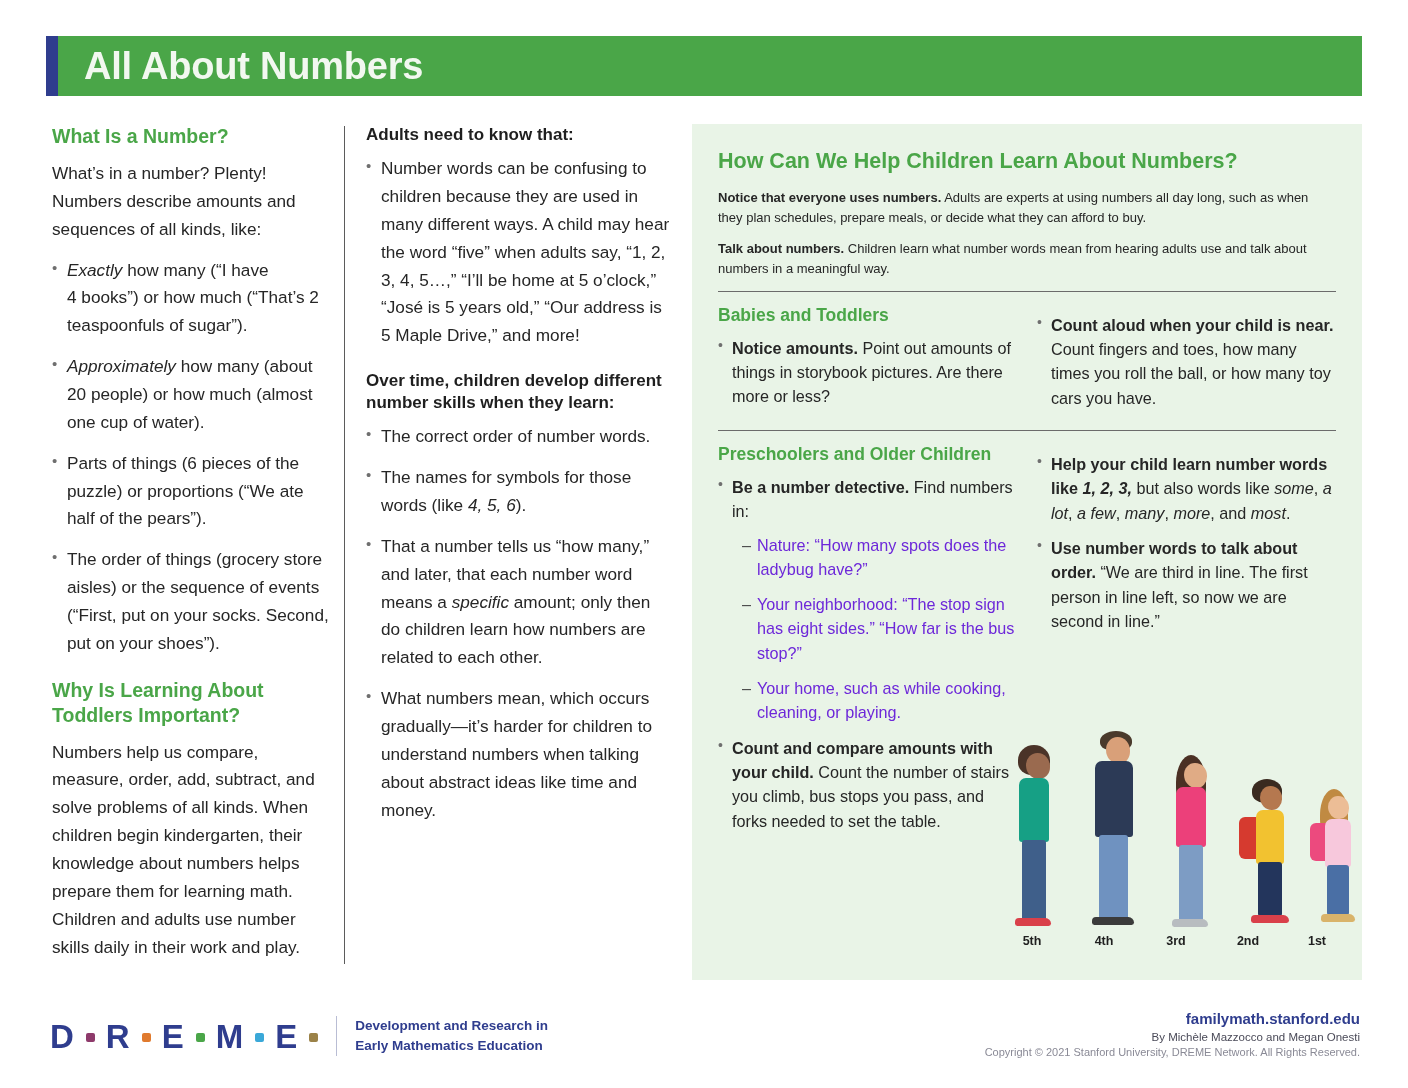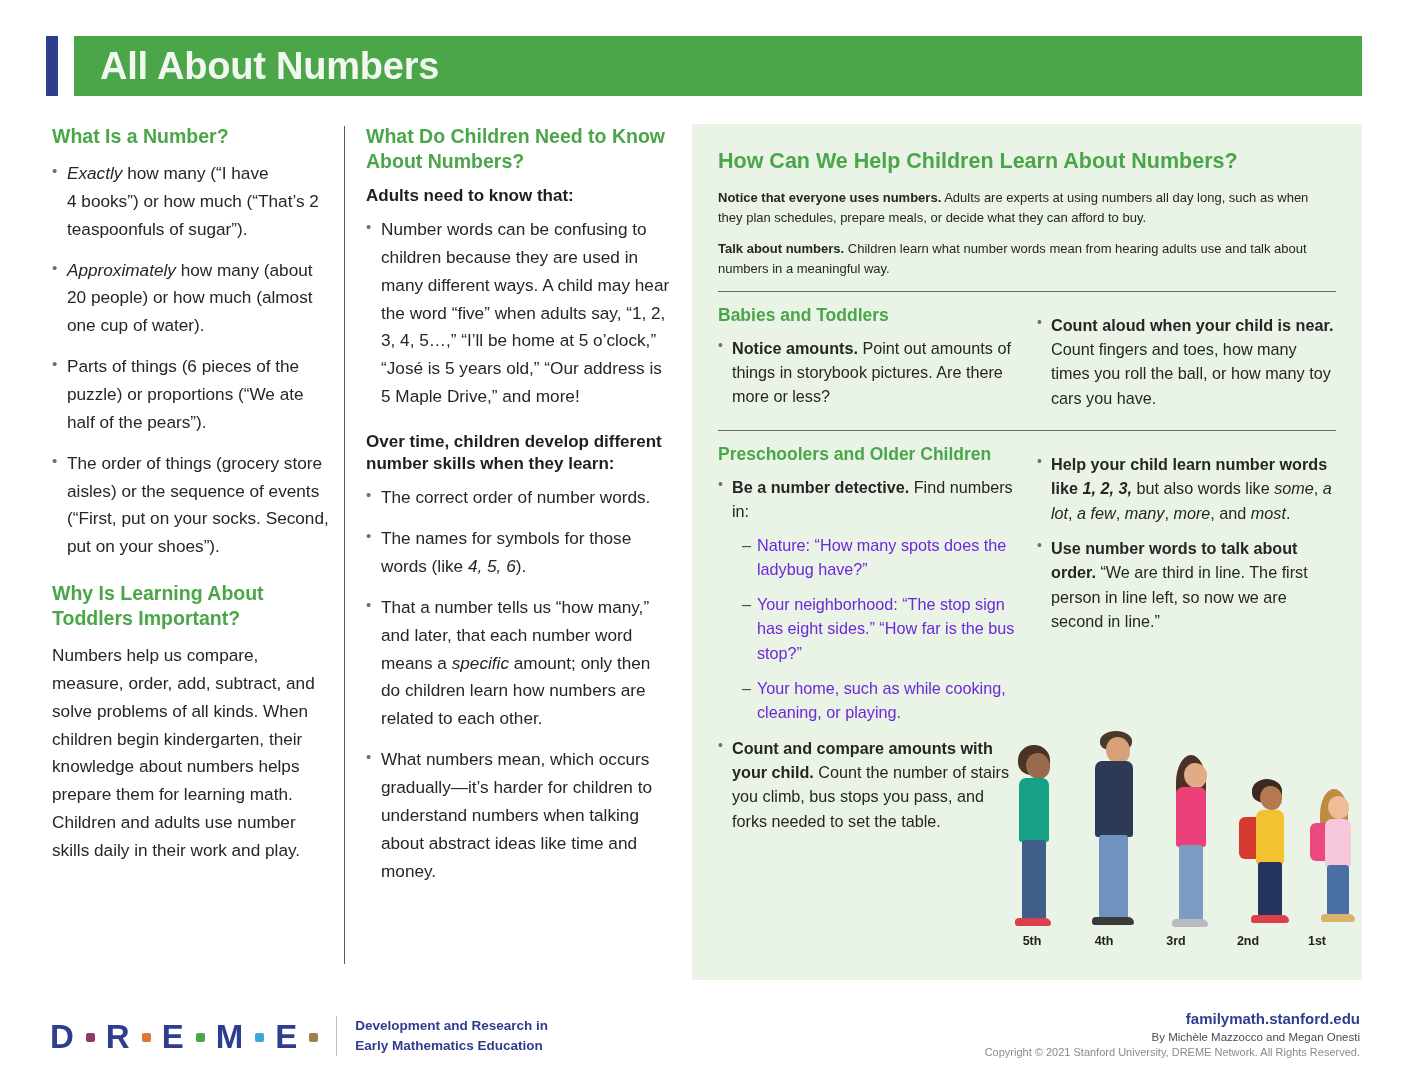--- a/index.html
+++ b/index.html
@@ -9,21 +9,21 @@
     font-family: "Liberation Sans", sans-serif;
     color: #262626;
     overflow: hidden;
   }
   .page { position: relative; width: 1408px; height: 1088px; }
 
   
   .header {
     position: absolute; left: 46px; top: 36px;
     width: 1316px; height: 60px;
-    display: flex; align-items: stretch; gap: 16px;
+    display: flex; align-items: stretch;
   }
   .header-accent { width: 12px; background: #2f3d8e; flex: 0 0 12px; }
   .header-band {
     flex: 1 1 auto; background: #4aa648;
     display: flex; align-items: center;
   }
   .header-title {
     color: #f2f8f0;
     font-size: 38px; font-weight: bold;
     letter-spacing: -0.2px;
@@ -177,32 +177,32 @@
     <div class="header-accent"></div>
     <div class="header-band">
       <div class="header-title">All About Numbers</div>
     </div>
   </div>
 
   <div class="divider"></div>
 
   <div class="col1">
     <h2 class="green">What Is a Number?</h2>
+    <p class="body">What’s in a number? Plenty! Numbers describe amounts and sequences of all kinds, like:</p>
     <ul class="bul">
       <li><em>Exactly</em> how many (“I have 4&nbsp;books”) or how much (“That’s 2 teaspoonfuls of sugar”).</li>
       <li><em>Approximately</em> how many (about 20 people) or how much (almost one cup of water).</li>
       <li>Parts of things (6 pieces of the puzzle) or proportions (“We ate half of the pears”).</li>
       <li>The order of things (grocery store aisles) or the sequence of events (“First, put on your socks. Second, put on your shoes”).</li>
     </ul>
     <h2 class="green gap-top">Why Is Learning About Toddlers Important?</h2>
     <p class="body">Numbers help us compare, measure, order, add, subtract, and solve problems of all kinds. When children begin kindergarten, their knowledge about numbers helps prepare them for learning math. Children and adults use number skills daily in their work and play.</p>
   </div>
 
   <div class="col2">
-    <h2 class="green">What Do Children Need to Know About Numbers?</h2>
     <h3 class="bold">Adults need to know that:</h3>
     <ul class="bul">
       <li>Number words can be confusing to children because they are used in many different ways. A child may hear the word “five” when adults say, “1, 2, 3, 4, 5…,” “I’ll be home at 5 o’clock,” “José is 5 years old,” “Our address is 5 Maple Drive,” and more!</li>
     </ul>
     <h3 class="bold gap-top">Over time, children develop different number skills when they learn:</h3>
     <ul class="bul">
       <li>The correct order of number words.</li>
       <li>The names for symbols for those words (like <em>4, 5, 6</em>).</li>
       <li>That a number tells us “how many,” and later, that each number word means a <em>specific</em> amount; only then do children learn how numbers are related to each other.</li>
       <li>What numbers mean, which occurs gradually—it’s harder for children to understand numbers when talking about abstract ideas like time and money.</li>

